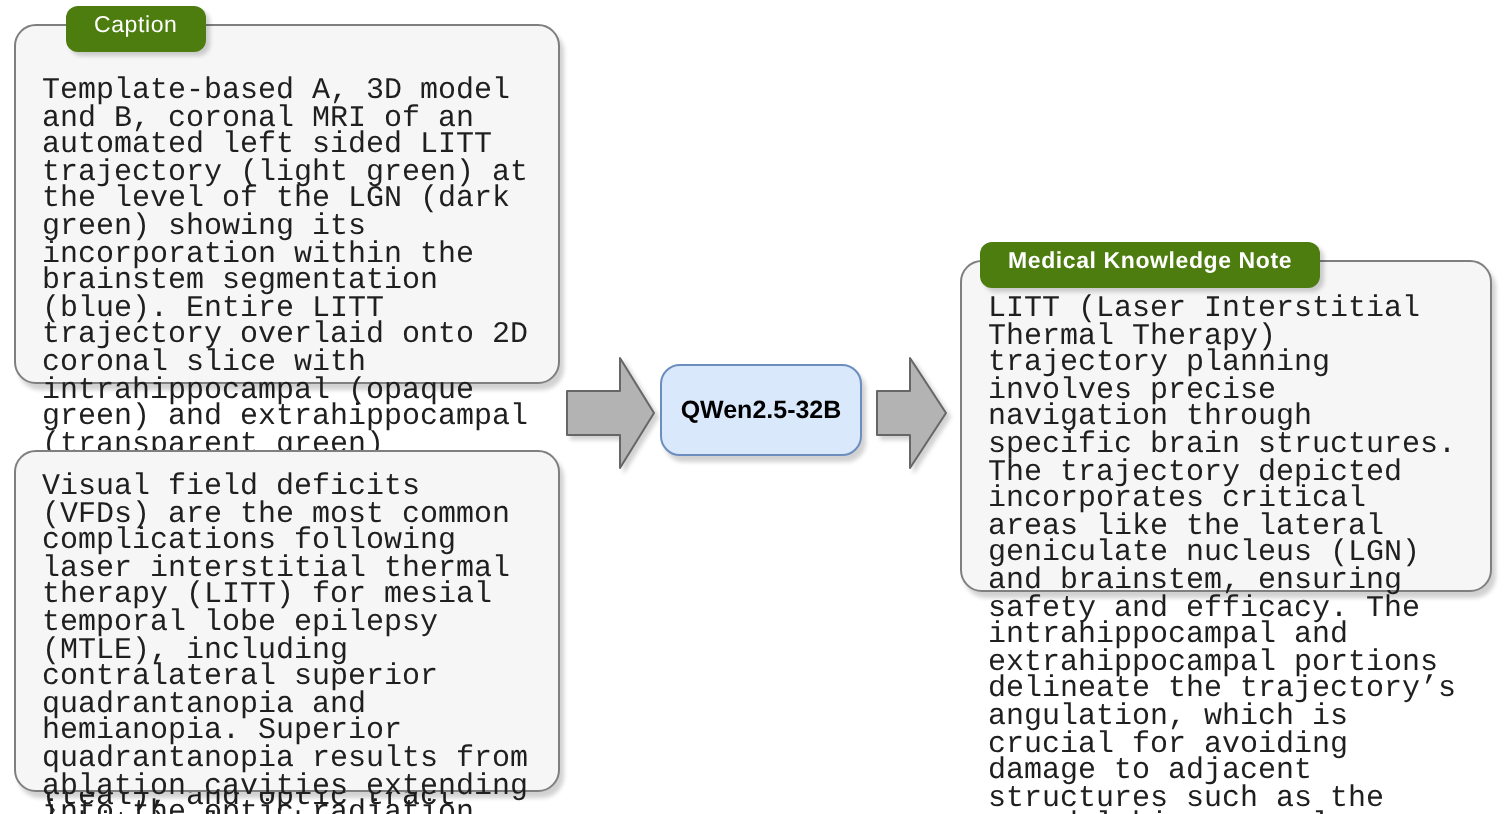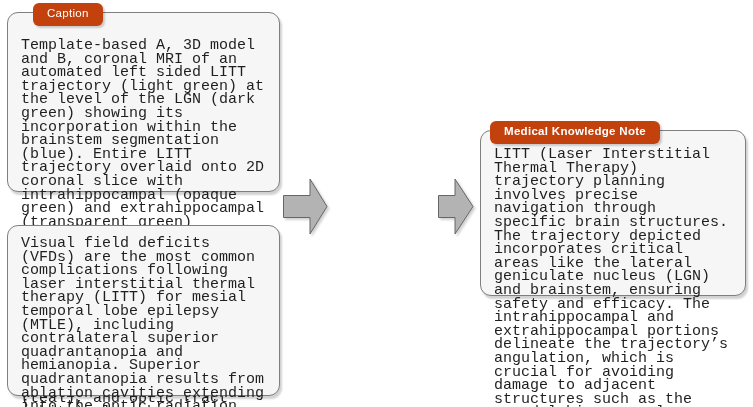--- a/index.html
+++ b/index.html
@@ -18,21 +18,21 @@
   .card {
     position: absolute;
     background: #f6f6f6;
     border: 1px solid #7f7f7f;
     border-radius: 11px;
     box-shadow: 2px 3px 2px rgba(0,0,0,0.18);
   }
   .card-tab {
     position: absolute;
     top: -10px;
-    background: #c2410c;
+    background: #4d7c0f;
     color: #ffffff;
     font-size: 11.5px;
     letter-spacing: 0.3px;
     line-height: 1;
     padding: 5px 14px 6px 14px;
     border-radius: 6px;
     box-shadow: 2px 2px 2px rgba(0,0,0,0.18);
     white-space: nowrap;
   }
   .card-body {
@@ -94,20 +94,23 @@
   </div>
 
   <div class="card" id="summary-card">
     <div class="card-body">Visual field deficits (VFDs) are the most common complications following laser interstitial thermal therapy (LITT) for mesial temporal lobe epilepsy (MTLE), including contralateral superior quadrantanopia and hemianopia. Superior quadrantanopia results from ablation cavities extending into the optic radiation posterior to the hippocampus, while homonymous hemianopia can result from heat transfer to the lateral geniculate nucleus (LGN) during posterior hippocampal ablation. EpiNav-generated trajectories avoid excessive heat transfer to the sagittal striatum, reducing the risk of superior quadrantanopia. The ambient cistern and choroidal fissure provide natural barriers, and EpiNav maximizes distance from the brainstem and LGN to prevent thermal injury.</div>
   </div>
 
   <svg class="flow-arrow" id="arrow-in" width="45" height="57" viewBox="0 0 45 57">
     <polygon points="0.5,17.5 27,17.5 27,1 44,28.5 27,56 27,39.5 0.5,39.5" fill="#b3b3b3" stroke="#666666" stroke-width="1" stroke-linejoin="round"></polygon>
   </svg>
 
+  <div class="model-node">
+    <span class="model-label">QWen2.5-32B</span>
+  </div>
 
   <svg class="flow-arrow" id="arrow-out" width="36" height="57" viewBox="0 0 36 57">
     <polygon points="0.5,17.5 17,17.5 17,1 35,28.5 17,56 17,39.5 0.5,39.5" fill="#b3b3b3" stroke="#666666" stroke-width="1" stroke-linejoin="round"></polygon>
   </svg>
 
   <div class="card" id="note-card">
     <div class="card-tab">Medical Knowledge Note</div>
     <div class="card-body">LITT (Laser Interstitial Thermal Therapy) trajectory planning involves precise navigation through specific brain structures. The trajectory depicted incorporates critical areas like the lateral geniculate nucleus (LGN) and brainstem, ensuring safety and efficacy. The intrahippocampal and extrahippocampal portions delineate the trajectory’s angulation, which is crucial for avoiding damage to adjacent structures such as the amygdalohippocampal complex, lateral ventricles, parahippocampal gyrus, entorhinal cortex, and optic tract. This detailed 3D modeling aids in preoperative planning to minimize complications and optimize therapeutic outcomes.</div>
   </div>
 

